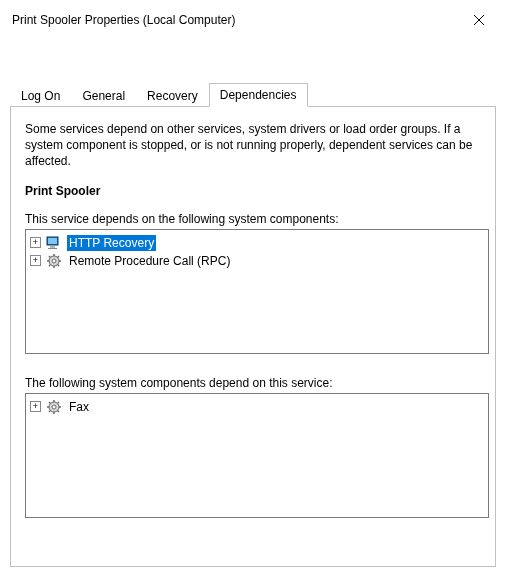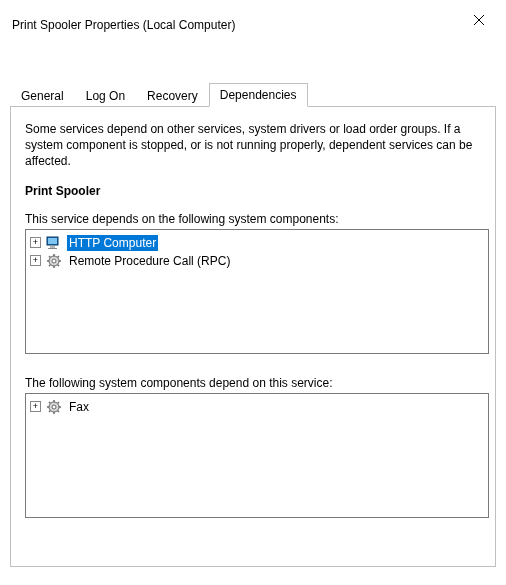--- a/index.html
+++ b/index.html
@@ -6,21 +6,21 @@
     body {
       font-family: "Segoe UI", Tahoma, sans-serif;
       font-size: 12px;
       background: #fff;
       width: 506px;
       height: 585px;
       overflow: hidden;
     }
     .titlebar {
       display: flex;
-      align-items: flex-end;
+      align-items: center;
       justify-content: space-between;
       padding: 8px 12px 6px 12px;
       background: #fff;
     }
     .titlebar-title {
       font-size: 12px;
       color: #000;
     }
     .close-btn {
       width: 30px;
@@ -151,22 +151,22 @@
     <svg viewBox="0 0 10 10">
       <line x1="0" y1="0" x2="10" y2="10" stroke="#000" stroke-width="1"></line>
       <line x1="10" y1="0" x2="0" y2="10" stroke="#000" stroke-width="1"></line>
     </svg>
   </div>
 </div>
 
 <div class="content-area">
 
   <div class="tab-strip">
+    <div class="tab">Log On</div>
     <div class="tab">General</div>
-    <div class="tab">Log On</div>
     <div class="tab">Recovery</div>
     <div class="tab active">Dependencies</div>
   </div>
 
   <div class="tab-panel">
 
     <div class="desc">Some services depend on other services, system drivers or load order groups. If a system component is stopped, or is not running properly, dependent services can be affected.</div>
 
     <div class="service-name">Print Spooler</div>
 
@@ -174,21 +174,21 @@
 
     <div class="tree-box">
       <div class="tree-item">
         <div class="expander">+</div>
         <svg class="tree-icon" viewBox="0 0 16 16">
           <rect x="1" y="2" width="11" height="8" fill="#1b6fb5" stroke="#0b3a63"></rect>
           <rect x="2" y="3" width="9" height="6" fill="#7fc4f2"></rect>
           <rect x="4" y="11" width="5" height="2" fill="#b7b7b7"></rect>
           <rect x="2" y="13" width="9" height="1" fill="#888"></rect>
         </svg>
-        <span class="tree-label selected">HTTP Computer</span>
+        <span class="tree-label selected">HTTP Recovery</span>
       </div>
       <div class="tree-item">
         <div class="expander">+</div>
         <svg class="tree-icon" viewBox="0 0 16 16">
           <circle cx="8" cy="8" r="5" fill="#d8d8d8" stroke="#6a6a6a"></circle>
           <circle cx="8" cy="8" r="2" fill="#fff" stroke="#6a6a6a"></circle>
           <g stroke="#6a6a6a" stroke-width="1.5">
             <line x1="8" y1="1" x2="8" y2="3"></line>
               <line x1="8" y1="13" x2="8" y2="15"></line>
             <line x1="1" y1="8" x2="3" y2="8"></line>

